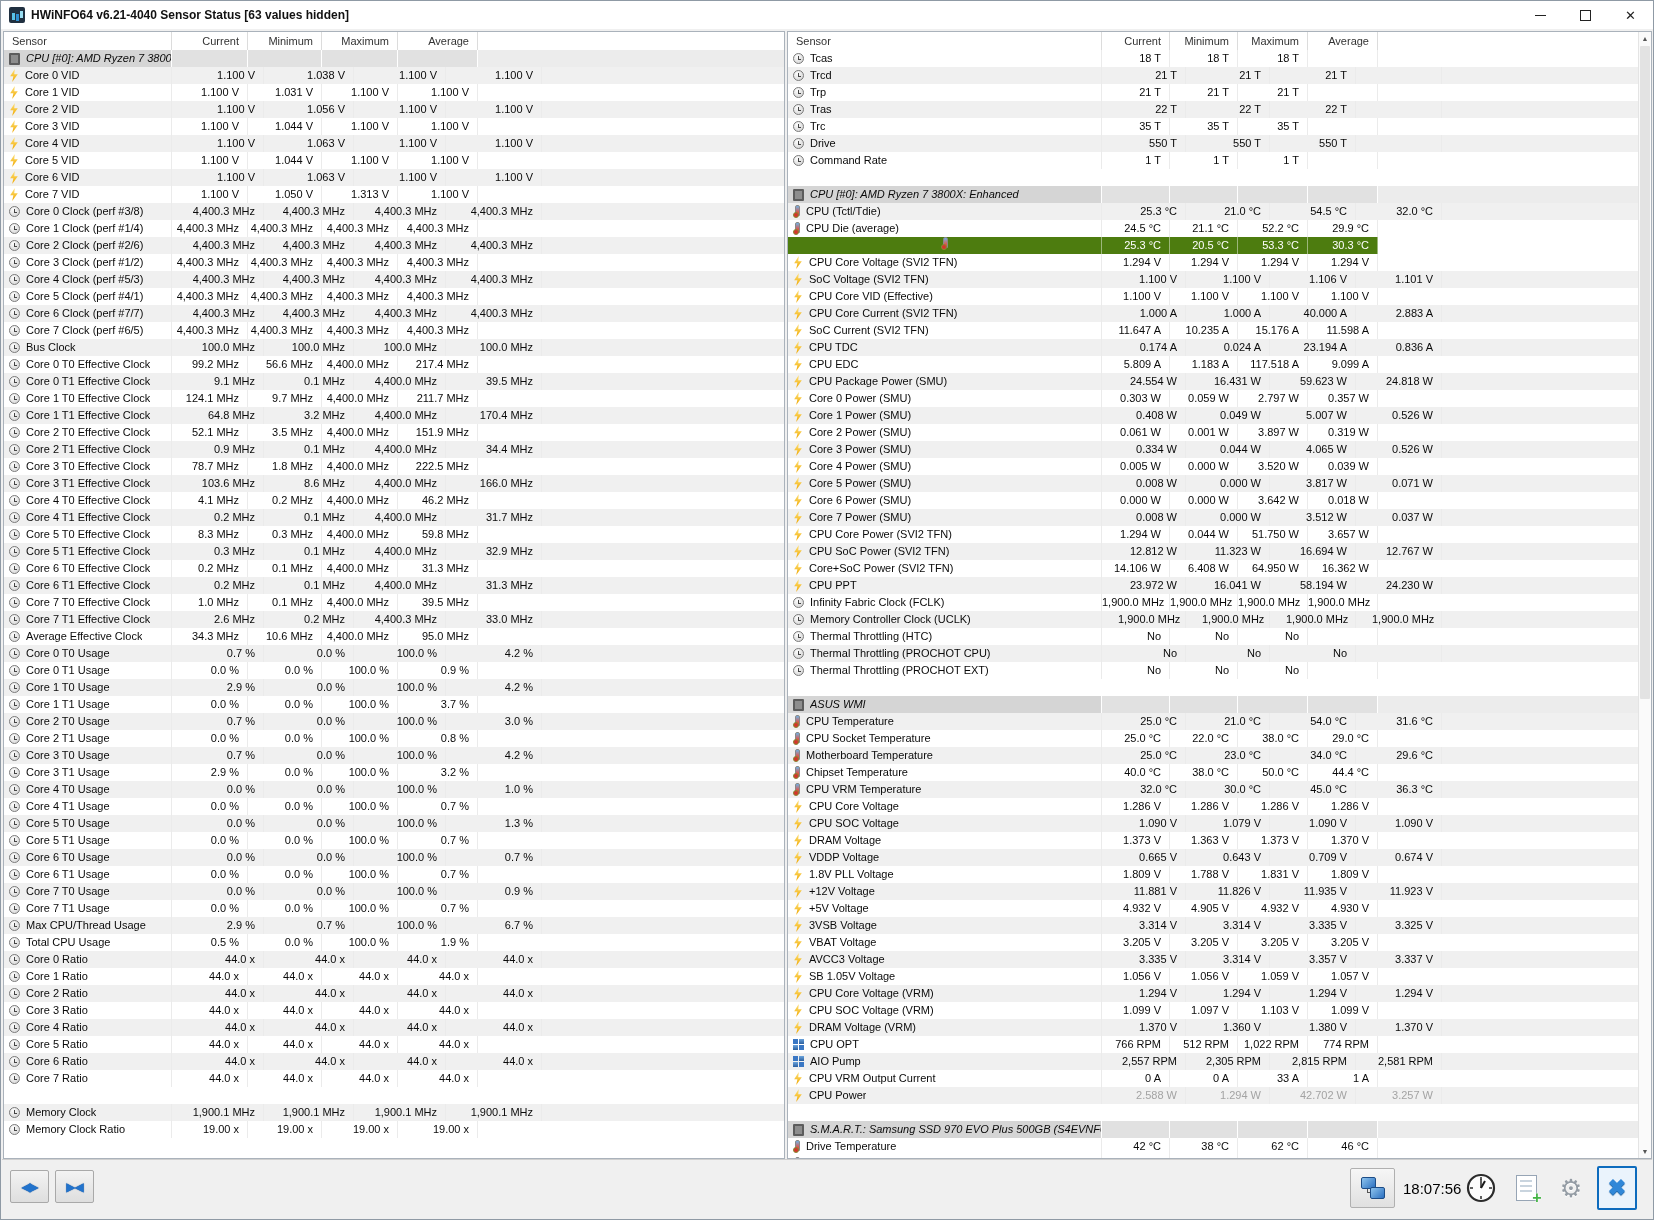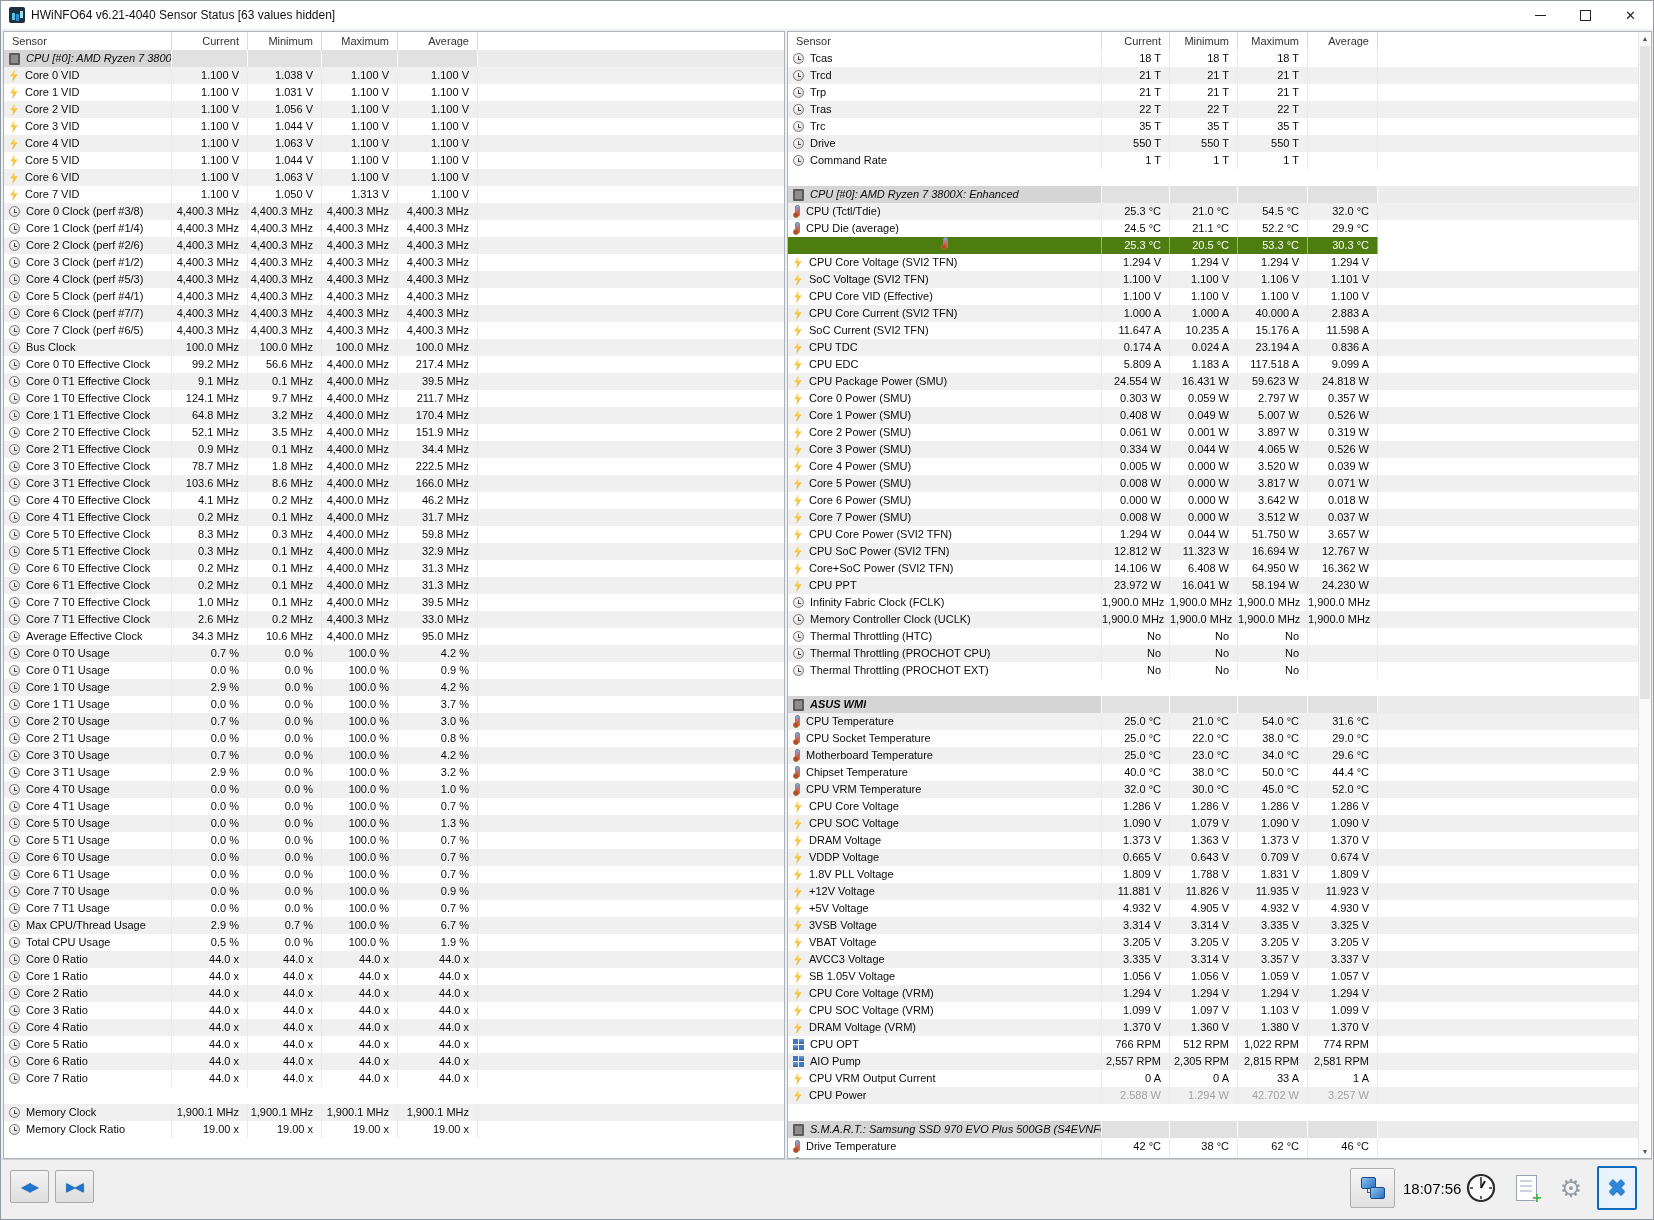--- a/index.html
+++ b/index.html
@@ -8,21 +8,21 @@
     background:#f0f0f0;
     font-family:"Liberation Sans",sans-serif;font-size:11px;color:#0a0a0a;
     -webkit-font-smoothing:antialiased;
   }
   .win{position:absolute;inset:0;border:1px solid #8f9aa5;background:#f0f0f0;box-sizing:border-box;}
 
   
   .titlebar{position:absolute;top:0;left:0;right:0;height:28px;background:#ffffff;display:flex;align-items:center;}
   .app-icon{width:16px;height:16px;margin:0 6px 0 8px;background:#203040;border-radius:2px;position:relative;flex:0 0 auto;}
   .app-icon:before{content:"";position:absolute;left:3px;bottom:3px;width:3px;height:7px;background:#59c2e8;box-shadow:4px 1px 0 #2f8fd0, 8px -2px 0 #9adef2;}
-  .title-text{font-size:12px;color:#111;}
+  .title-text{font-size:12px;color:#111;font-weight:bold;}
   .win-controls{margin-left:auto;display:flex;height:100%;}
   .win-btn{width:45px;height:100%;display:flex;align-items:center;justify-content:center;color:#222;}
   .glyph-min{width:11px;height:1px;background:#222;}
   .glyph-max{width:9px;height:9px;border:1px solid #222;}
   .glyph-close{font-size:13px;line-height:1;}
 
   
   .panel{position:absolute;top:30px;bottom:60px;background:#fff;border:1px solid #aab2bb;box-sizing:border-box;
     --wname:168px;--w0:76px;--w1:74px;--w2:76px;--w3:80px;}
   .panel.left{left:2px;width:782px;}
@@ -36,21 +36,21 @@
   .c0{width:var(--w0);text-align:right;padding-right:8px;}
   .c1{width:var(--w1);text-align:right;padding-right:8px;}
   .c2{width:var(--w2);text-align:right;padding-right:8px;}
   .c3{width:var(--w3);text-align:right;padding-right:8px;}
   .c-fill{flex:1 1 auto;border-right:none !important;}
 
   .rows{position:absolute;top:18px;left:0;right:0;bottom:0;overflow:hidden;}
   .panel.right .rows{right:13px;}
   .r{display:flex;height:17px;line-height:17px;background:#fff;}
   .r .cell{border-right:1px solid #ebebeb;}
-  .r.alt{background:#f0f0f0;}
+  .r.alt{background:#f0f0f0;gap:16px;}
   .r.sp{background:#fff;}
   .lbl{white-space:nowrap;overflow:hidden;}
 
   
   .r.sec .cell{font-style:italic;border-right:1px solid #fff;}
   .r.sec .c-name{background:#d5d5d5;}
   .r.sec .c0,.r.sec .c1,.r.sec .c2,.r.sec .c3{background:#e1e1e1;}
   .r.sec .c-fill{background:#ececec;}
 
   
@@ -1247,21 +1247,21 @@
           <div class="cell c0 val">No</div>
           <div class="cell c1 val">No</div>
           <div class="cell c2 val">No</div>
           <div class="cell c3 val"></div>
           <div class="cell c-fill"></div>
         </div>
         <div class="r sp"></div>
         <div class="r sec">
           <div class="cell c-name">
             <div class="icon i-chip"></div>
-            <div class="lbl" style="font-style: italic; font-weight: bold;">ASUS WMI</div>
+            <div class="lbl" style="font-style: italic;">ASUS WMI</div>
           </div>
           <div class="cell c0 val"></div>
           <div class="cell c1 val"></div>
           <div class="cell c2 val"></div>
           <div class="cell c3 val"></div>
           <div class="cell c-fill"></div>
         </div>
         <div class="r row alt">
           <div class="cell c-name">
             <div class="icon i-th"></div>
@@ -1307,21 +1307,21 @@
           <div class="cell c-fill"></div>
         </div>
         <div class="r row alt">
           <div class="cell c-name">
             <div class="icon i-th"></div>
             <div class="lbl">CPU VRM Temperature</div>
           </div>
           <div class="cell c0 val">32.0 °C</div>
           <div class="cell c1 val">30.0 °C</div>
           <div class="cell c2 val">45.0 °C</div>
-          <div class="cell c3 val">52.0 °C</div>
+          <div class="cell c3 val">36.3 °C</div>
           <div class="cell c-fill"></div>
         </div>
         <div class="r row">
           <div class="cell c-name">
             <div class="icon i-bolt"></div>
             <div class="lbl">CPU Core Voltage</div>
           </div>
           <div class="cell c0 val">1.286 V</div>
           <div class="cell c1 val">1.286 V</div>
           <div class="cell c2 val">1.286 V</div>

